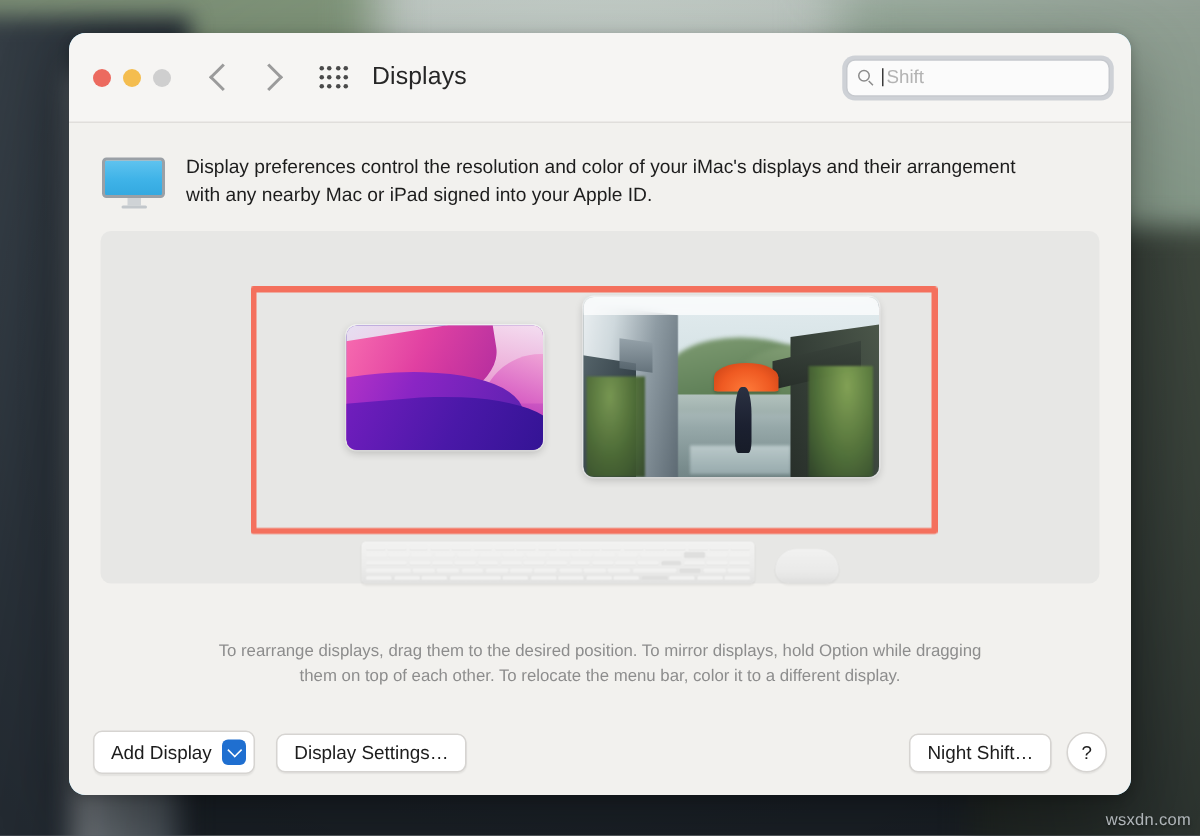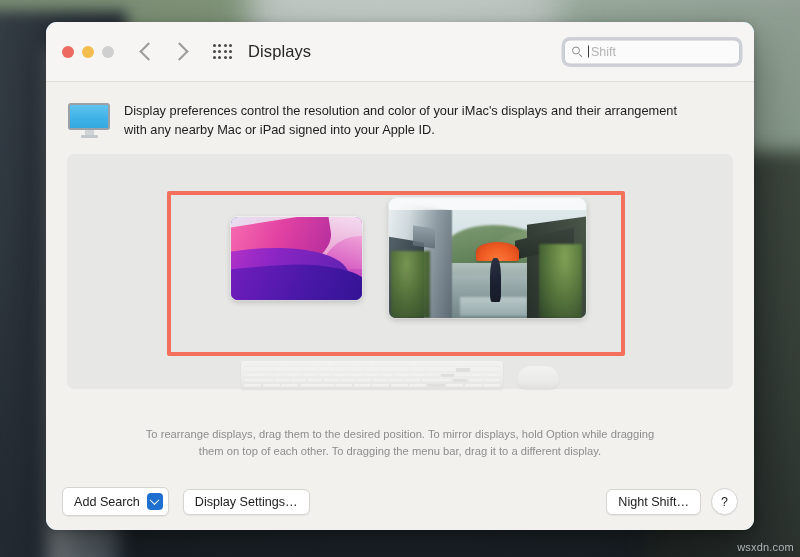--- a/index.html
+++ b/index.html
@@ -102,21 +102,21 @@
   }
   .mag{width:11px;height:11px;position:relative;flex:0 0 11px;margin-right:5px;}
   .mag::before{content:"";position:absolute;left:0;top:0;width:8px;height:8px;border:1.4px solid #8b8b8b;border-radius:50%;box-sizing:border-box;}
   .mag::after{content:"";position:absolute;left:7px;top:7px;width:4px;height:1.4px;background:#8b8b8b;transform:rotate(45deg);transform-origin:left center;}
   .caret{width:1px;height:12px;background:#3a3a3a;margin-right:2px;}
   .searchph{font-size:12.5px;color:#b3b3b3;}
 
   
   .content{flex:1;display:flex;flex-direction:column;padding:0;background:#f2f1ee;}
 
-  .blurb{display:flex;gap:14px;padding:19px 22px 15px 22px;align-items:center;}
+  .blurb{display:flex;gap:14px;padding:19px 22px 15px 22px;align-items:flex-end;}
   .monitor{flex:0 0 auto;width:42px;margin-top:1px;}
   .mon-screen{
     width:42px;height:27px;box-sizing:border-box;
     background:linear-gradient(180deg,#5fc3ef 0%,#3fb3e8 55%,#34a9e0 100%);
     border:2px solid #9aa0a6;border-radius:3px;
   }
   .mon-neck{width:9px;height:5px;background:#cfd3d6;margin:0 auto;}
   .mon-base{width:17px;height:2.5px;background:#c2c7cb;border-radius:1px;margin:0 auto;}
   .blurb-text{font-size:12.8px;line-height:1.5;color:#1d1d1d;max-width:560px;}
 
@@ -455,27 +455,27 @@
           </div>
         </div>
         <div class="mouse"></div>
       </div>
 
     </div>
 
     <div class="hintwrap">
       <div class="hint">
         <div>To rearrange displays, drag them to the desired position. To mirror displays, hold Option while dragging</div>
-        <div>them on top of each other. To dragging the menu bar, drag it to a different display.</div>
+        <div>them on top of each other. To relocate the menu bar, color it to a different display.</div>
       </div>
     </div>
 
     <div class="footer">
       <div class="btn pop">
-        <span>Add Search</span>
+        <span>Add Display</span>
         <span class="popind"></span>
       </div>
       <div class="gap"></div>
       <div class="btn">
         <span>Display Settings…</span>
       </div>
       <div class="spacer"></div>
       <div class="gap"></div>
       <div class="btn">
         <span>Night Shift…</span>

